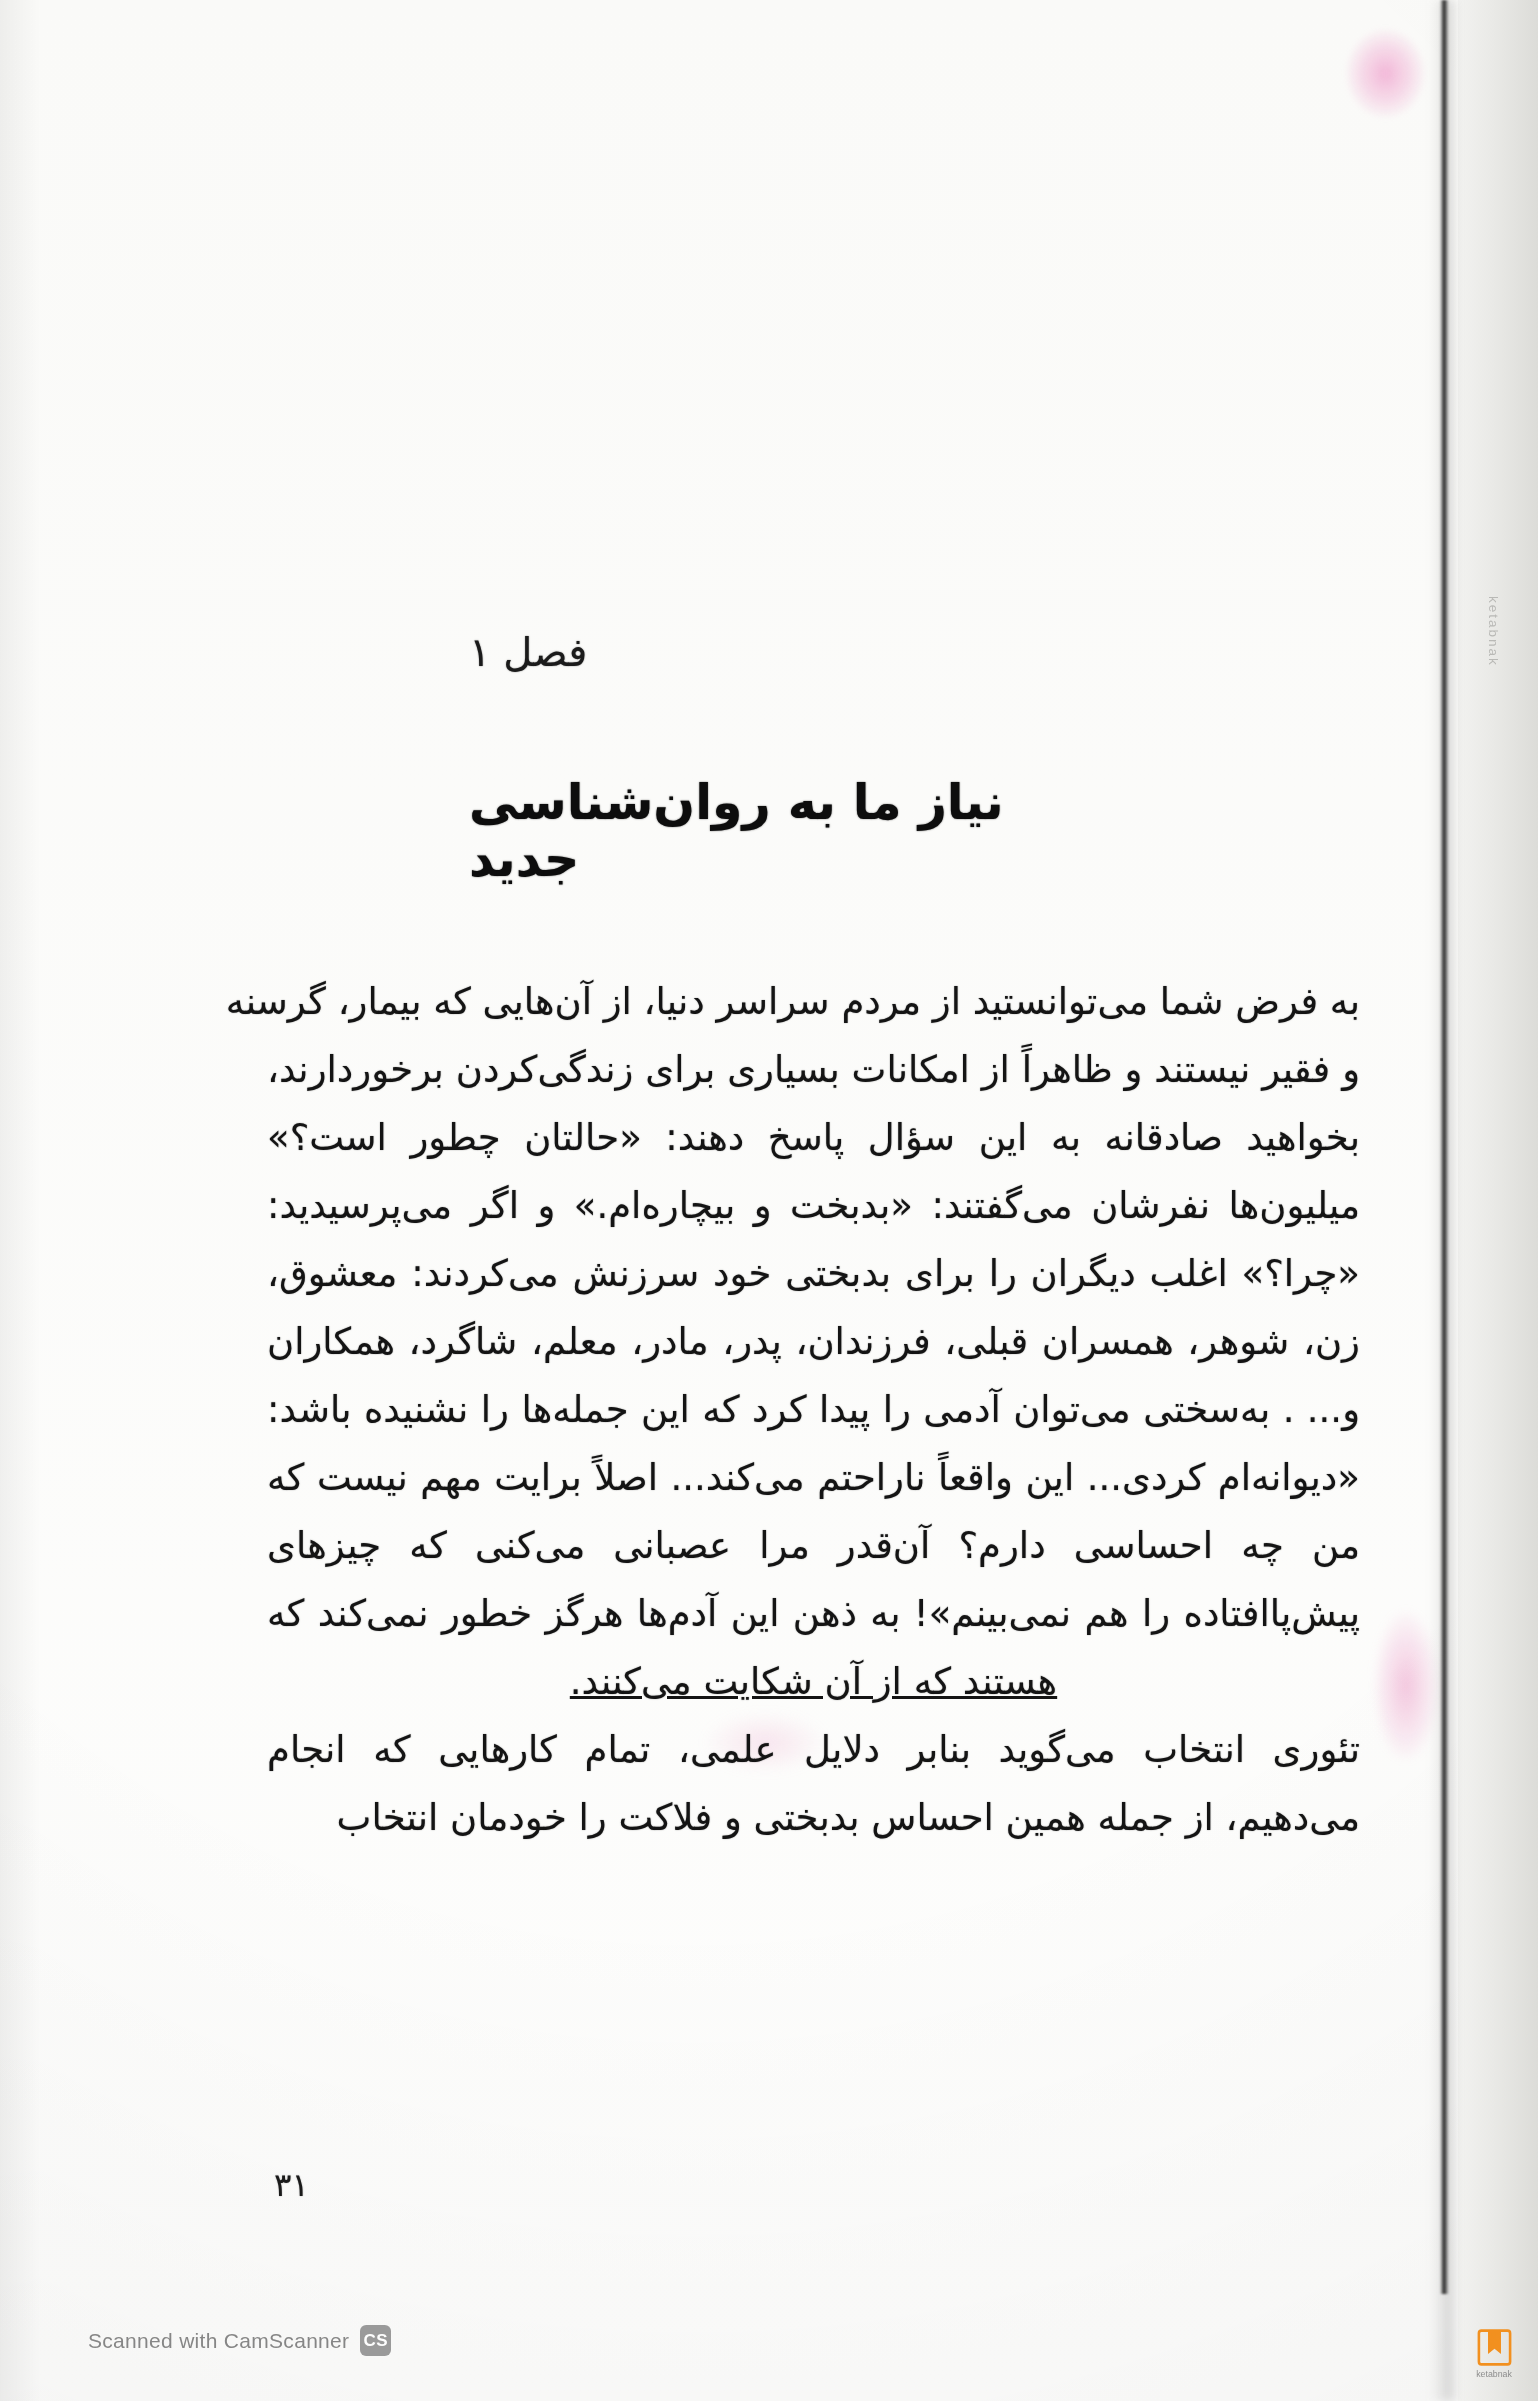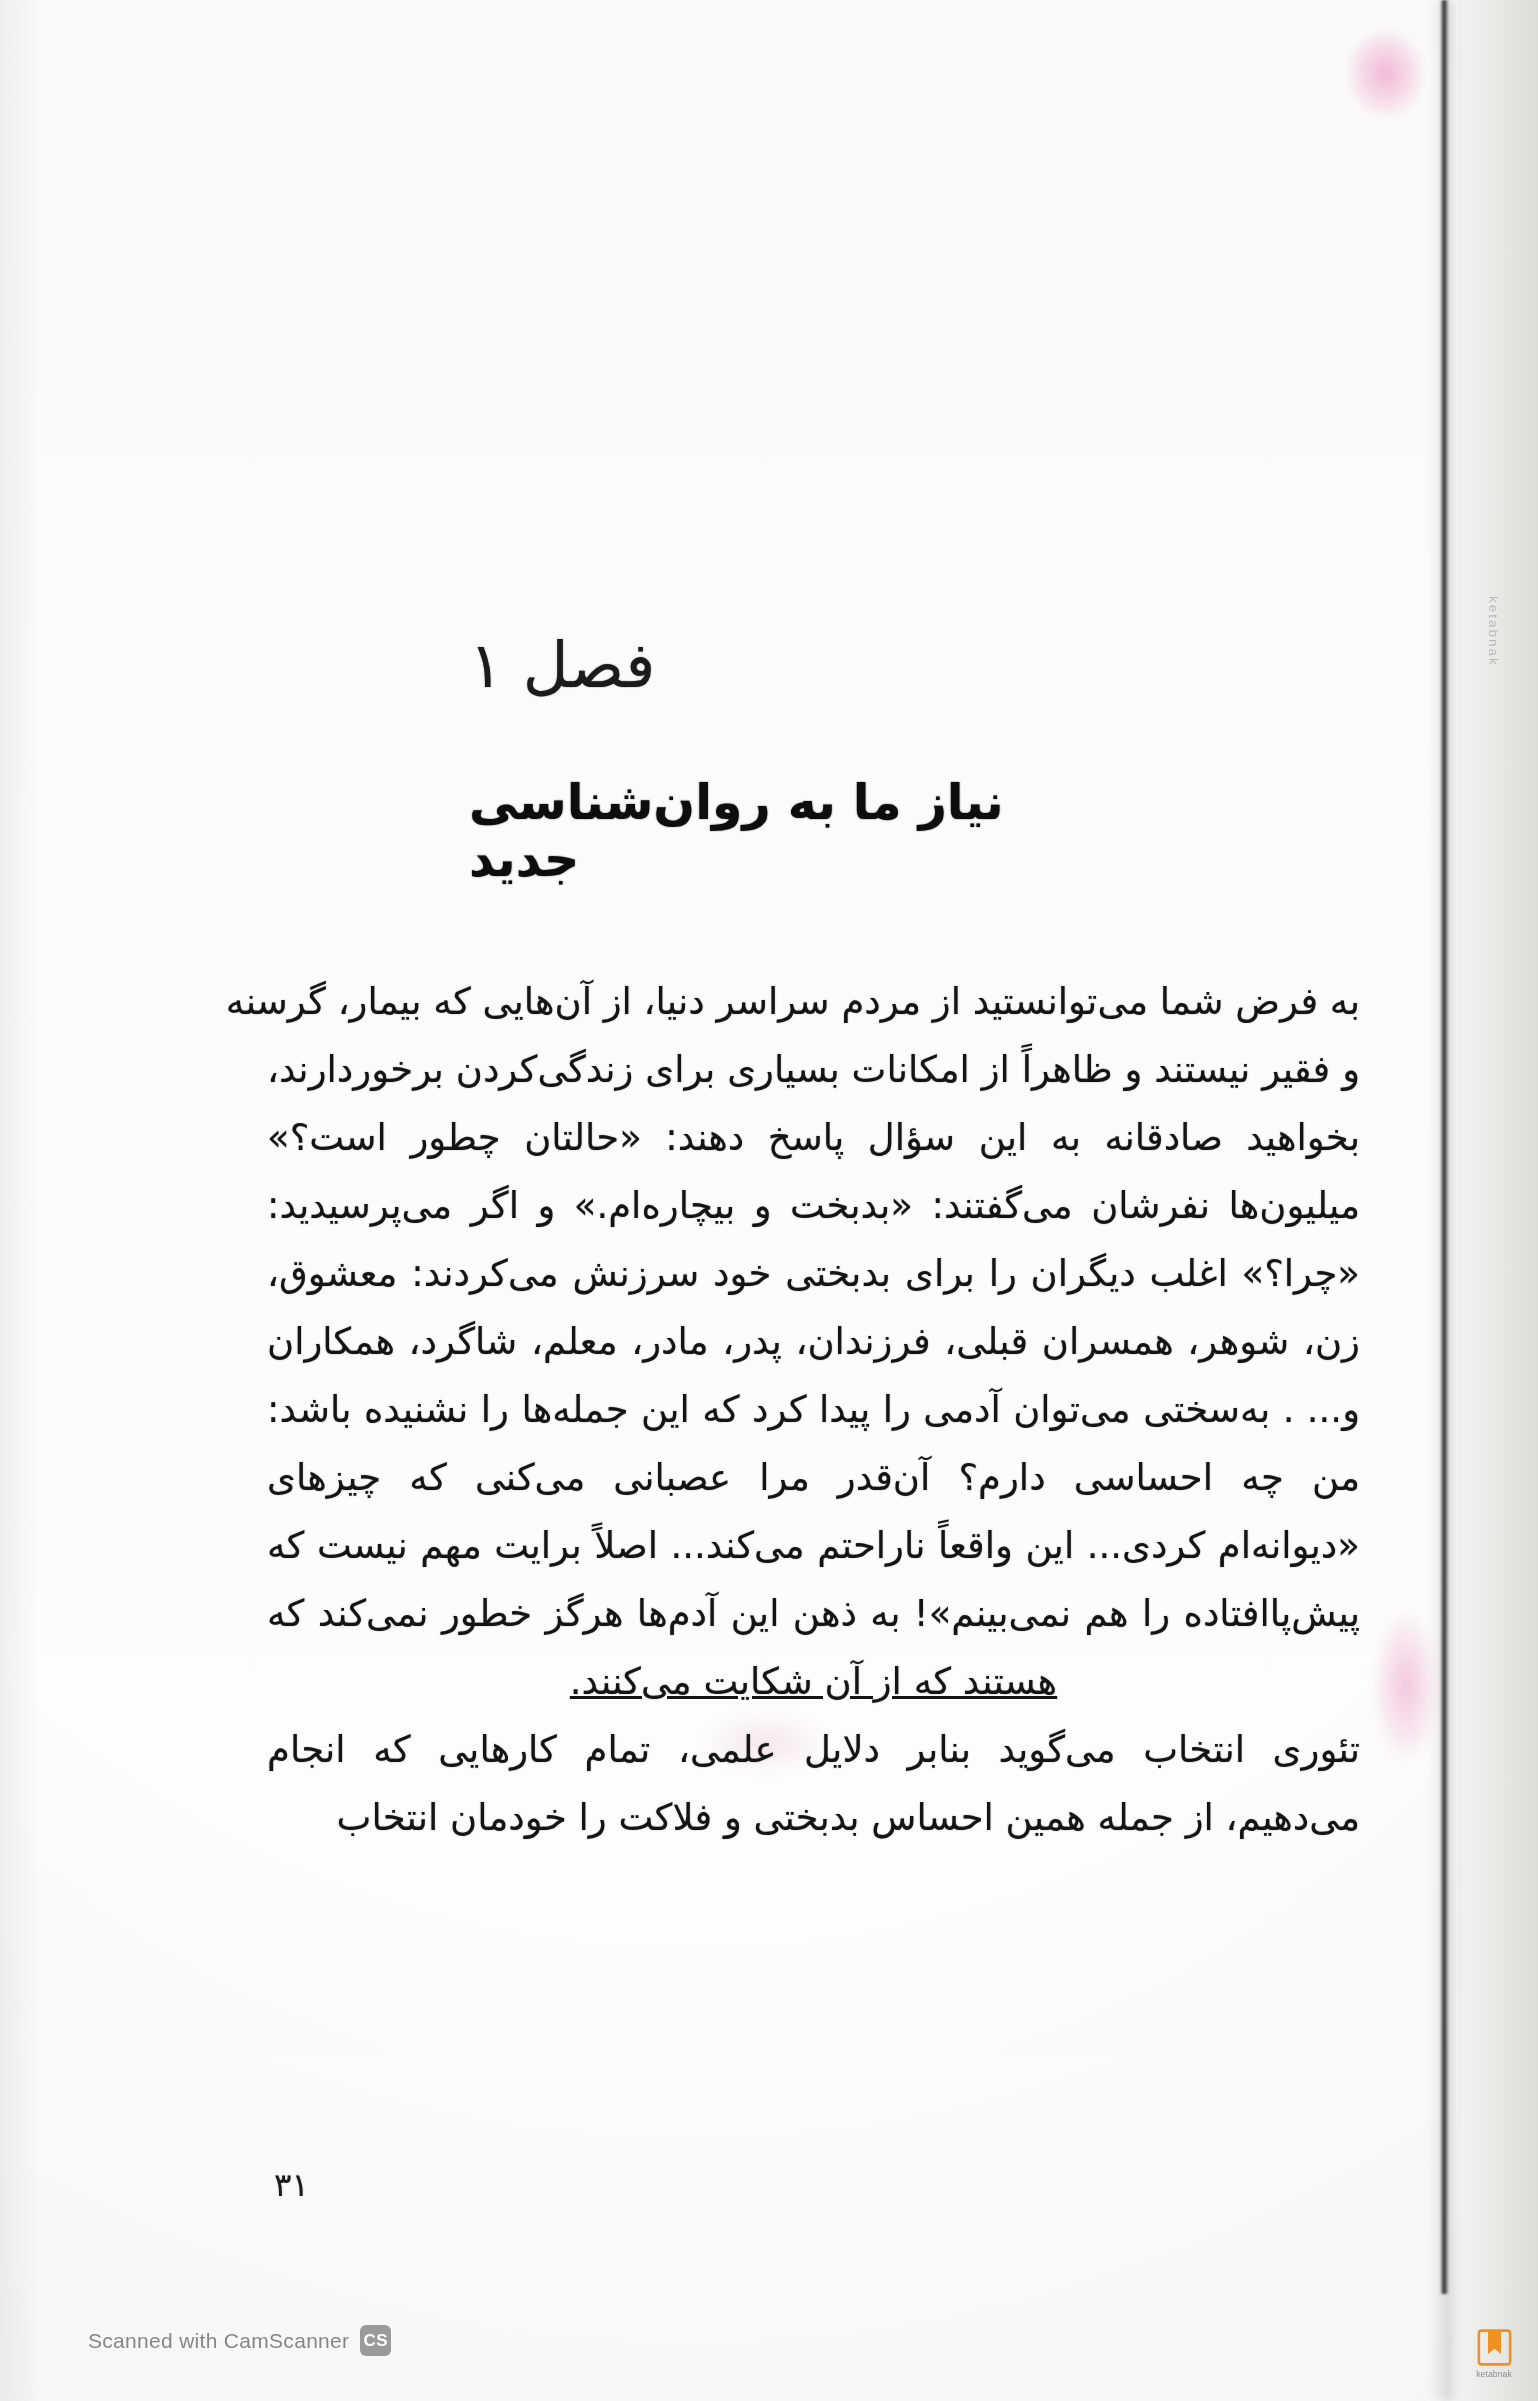--- a/index.html
+++ b/index.html
@@ -101,21 +101,21 @@
     height: 2401px;
   }
 
   #chapter-label {
     position: absolute;
     top: 629px;
     right: 460px;
     width: 609px;
     text-align: left;
     font-family: "DejaVu Sans", "Liberation Sans", sans-serif;
-    font-size: 63px;
+    font-size: 40px;
     font-weight: 400;
     color: #1b1b1b;
     letter-spacing: 1.4px;
     direction: rtl;
     text-shadow: 0 0 1.5px rgba(0,0,0,0.55);
   }
 
   #chapter-title {
     position: absolute;
     top: 741px;
@@ -269,22 +269,22 @@
 
       <p class="indent">
         <span class="para-lines">
           <span class="tline">به فرض شما می‌توانستید از مردم سراسر دنیا، از آن‌هایی که بیمار، گرسنه</span>
           <span class="tline">و فقیر نیستند و ظاهراً از امکانات بسیاری برای زندگی‌کردن برخوردارند،</span>
           <span class="tline">بخواهید صادقانه به این سؤال پاسخ دهند: «حالتان چطور است؟»</span>
           <span class="tline">میلیون‌ها نفرشان می‌گفتند: «بدبخت و بیچاره‌ام.» و اگر می‌پرسیدید:</span>
           <span class="tline">«چرا؟» اغلب دیگران را برای بدبختی خود سرزنش می‌کردند: معشوق،</span>
           <span class="tline">زن، شوهر، همسران قبلی، فرزندان، پدر، مادر، معلم، شاگرد، همکاران</span>
           <span class="tline">و... . به‌سختی می‌توان آدمی را پیدا کرد که این جمله‌ها را نشنیده باشد:</span>
+          <span class="tline">«دیوانه‌ام کردی... این واقعاً ناراحتم می‌کند... اصلاً برایت مهم نیست که</span>
           <span class="tline">من چه احساسی دارم؟ آن‌قدر مرا عصبانی می‌کنی که چیزهای</span>
-          <span class="tline">«دیوانه‌ام کردی... این واقعاً ناراحتم می‌کند... اصلاً برایت مهم نیست که</span>
           <span class="tline">پیش‌پاافتاده را هم نمی‌بینم»! به ذهن این آدم‌ها هرگز خطور نمی‌کند که</span>
           <span class="tline center-last">هستند که از آن شکایت می‌کنند.</span>
         </span>
       </p>
 
       <p class="indent">
         <span class="para-lines">
           <span class="tline">تئوری انتخاب می‌گوید بنابر دلایل علمی، تمام کارهایی که انجام</span>
           <span class="tline last">می‌دهیم، از جمله همین احساس بدبختی و فلاکت را خودمان انتخاب</span>
         </span>

